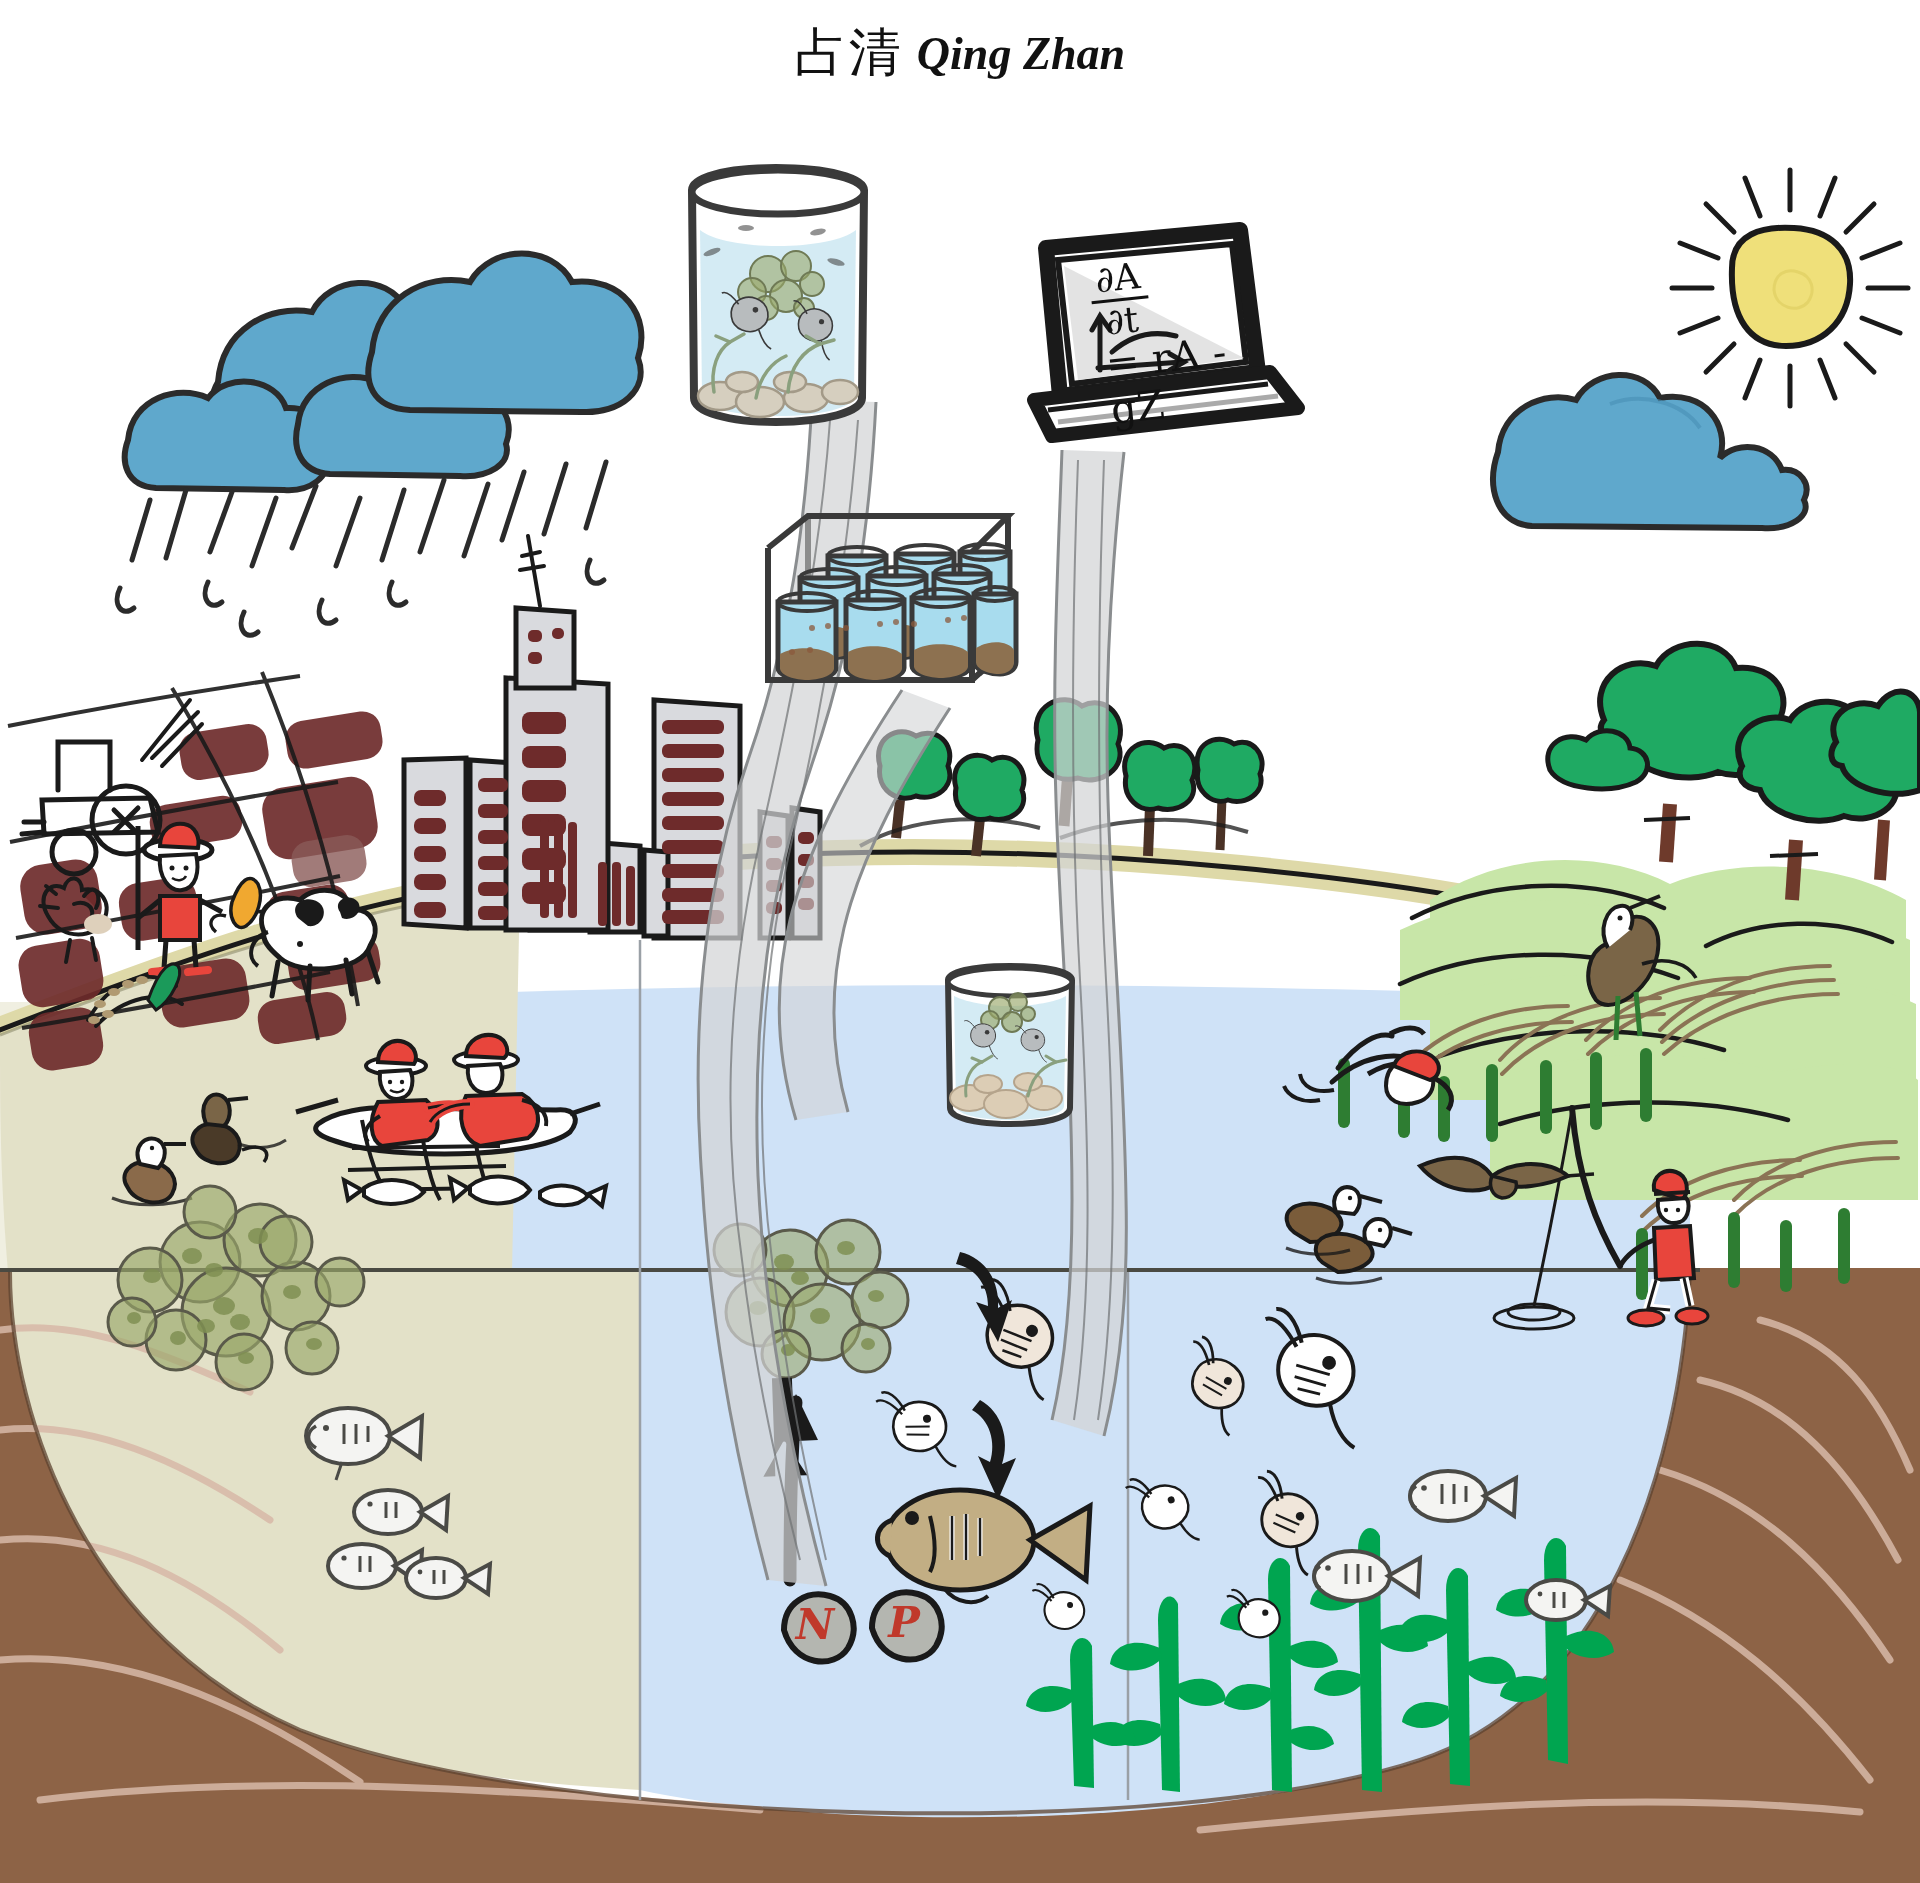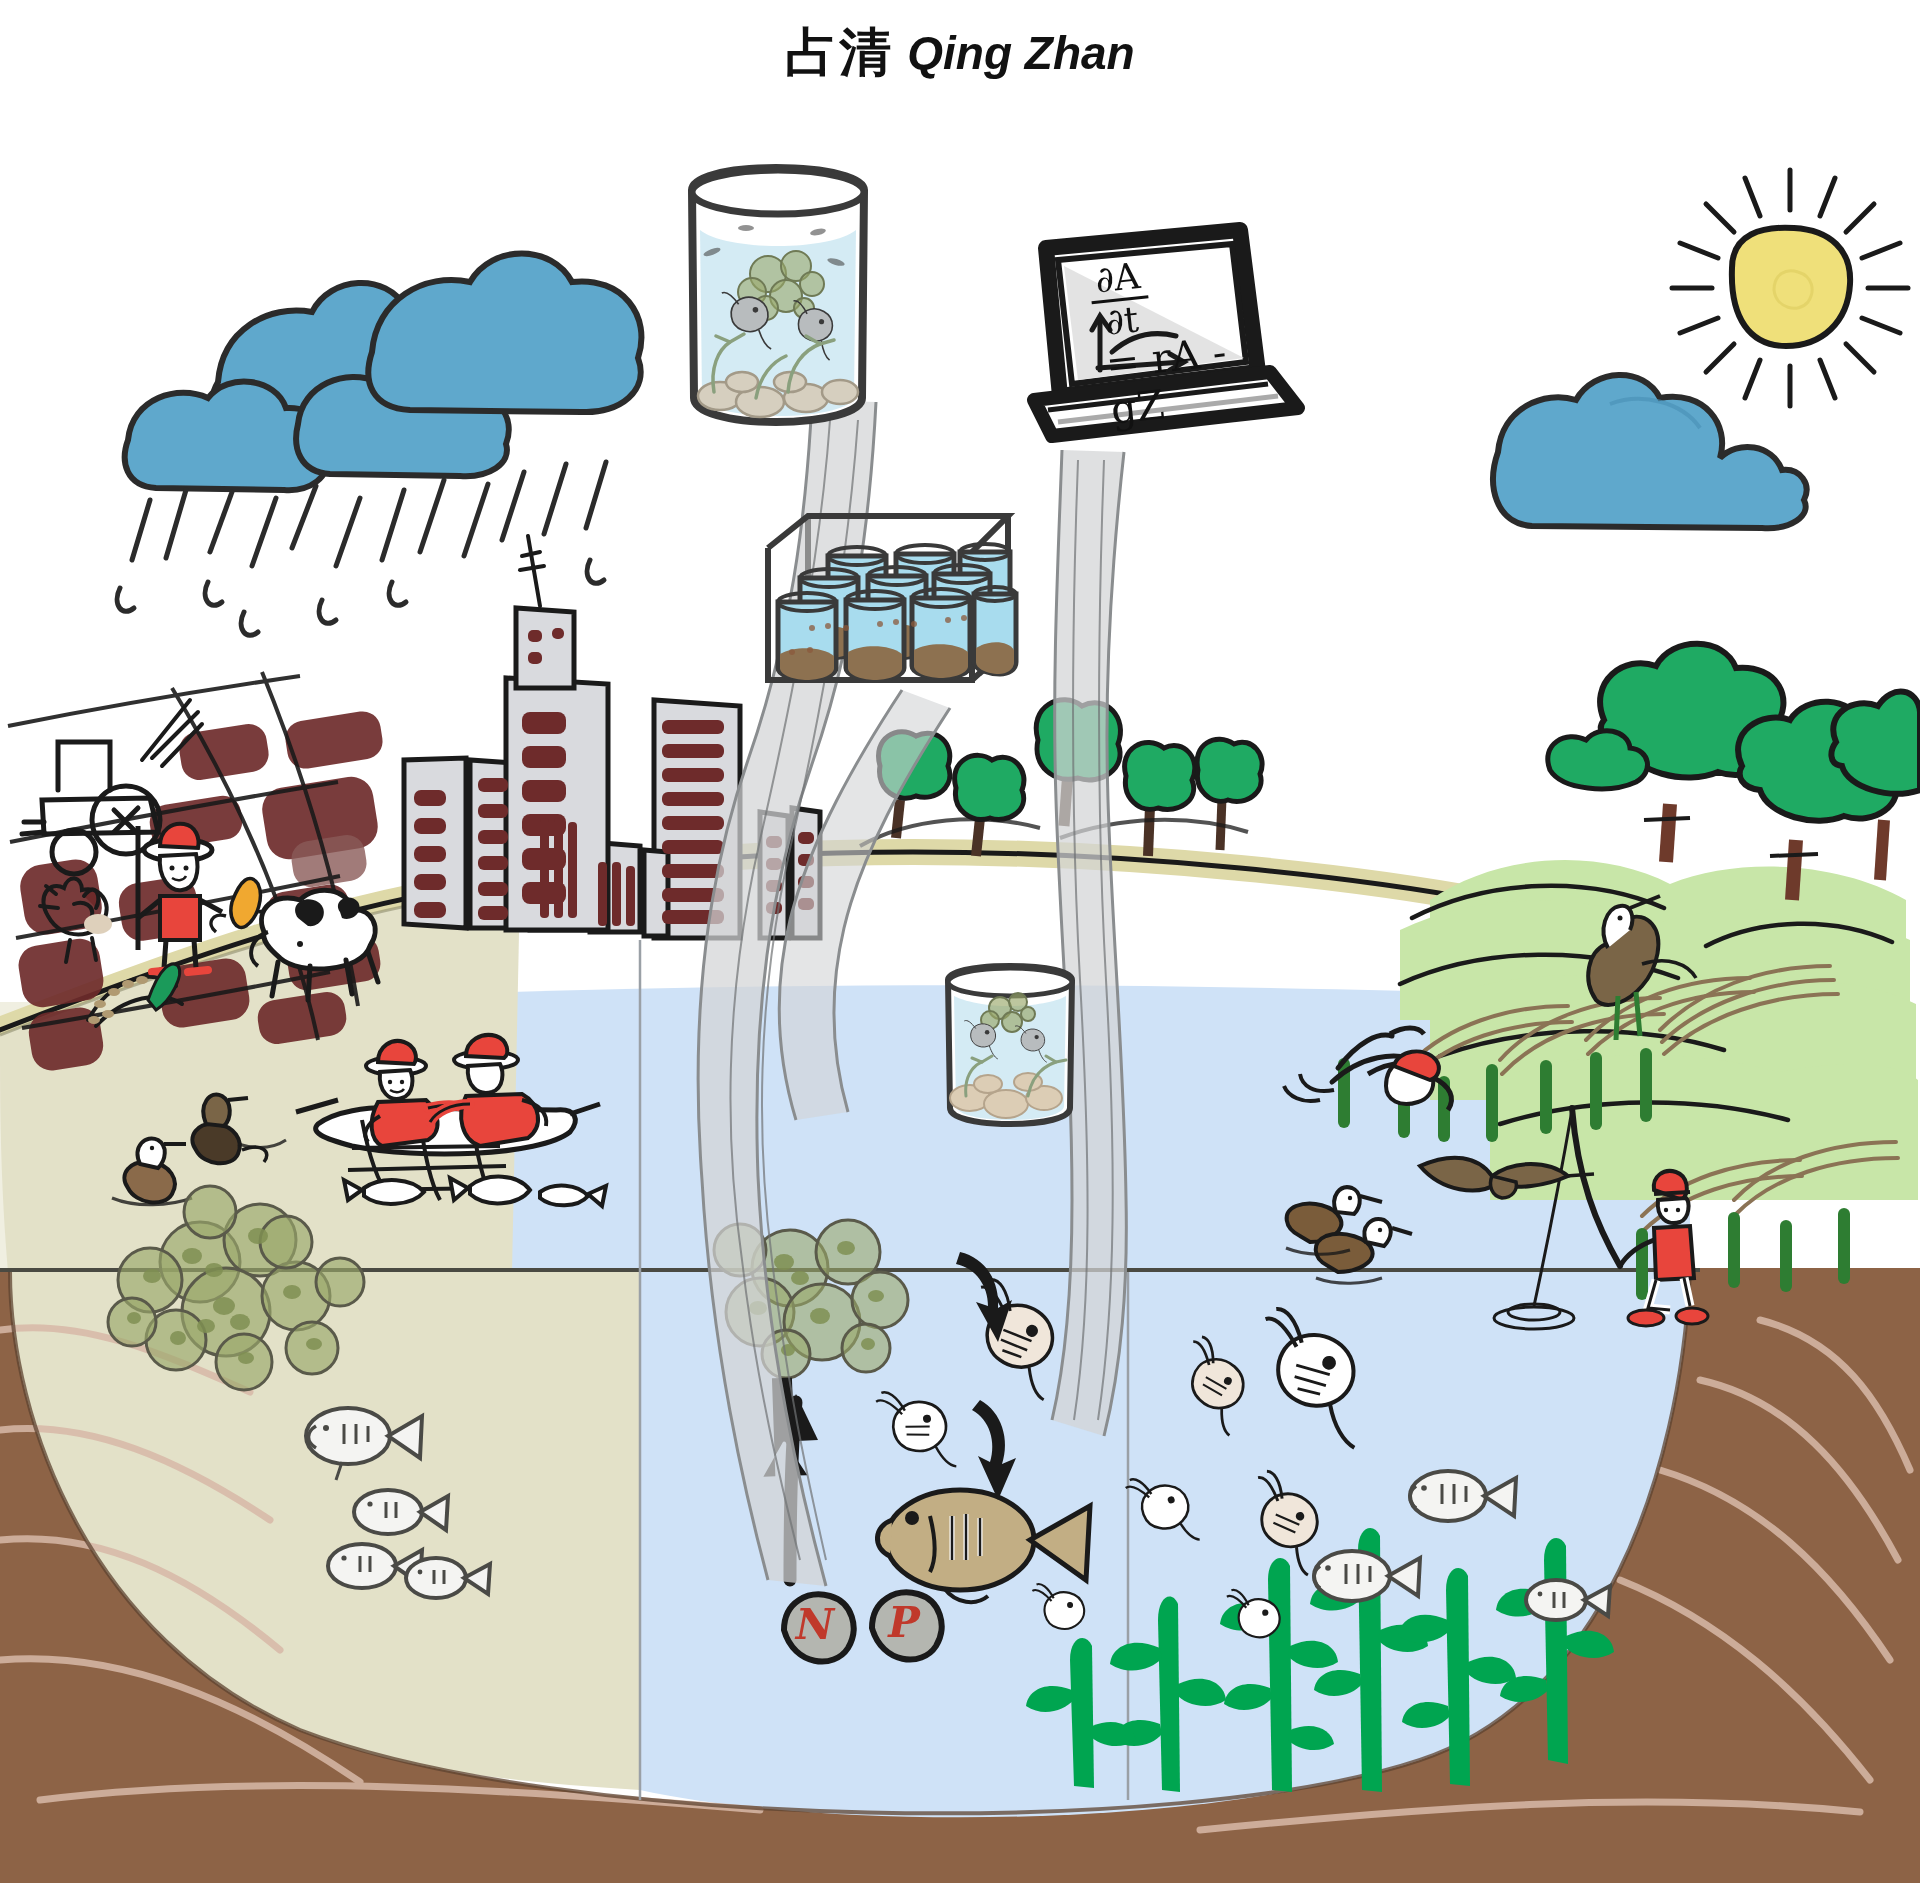--- a/index.html
+++ b/index.html
@@ -1,22 +1,22 @@
 <!DOCTYPE html>
 <html><head>
 <meta charset="utf-8">
 <title>Qing Zhan — Lake Ecosystem Research Illustration</title>
 <style>
   html,body{margin:0;padding:0;background:#ffffff;}
   body{font-family:"Liberation Sans",sans-serif;}
   #stage{position:relative;width:1920px;height:1883px;background:#ffffff;overflow:hidden;}
   #stage svg.layer{position:absolute;left:0;top:0;width:1920px;height:1883px;}
   .title-wrap{position:absolute;left:0;top:18px;width:1920px;text-align:center;z-index:50;}
-  .title-cn{font-family:"DejaVu Sans",sans-serif;font-size:52px;font-weight:700;color:#111;letter-spacing:2px;vertical-align:middle;}
-  .title-en{font-family:Liberation Sans, sans-serif;font-size:46px;font-weight:700;font-style:italic;color:#111;margin-left:14px;vertical-align:middle;}
+  .title-cn{font-family:"DejaVu Sans",sans-serif;font-size:52px;font-weight:400;color:#111;letter-spacing:2px;vertical-align:middle;}
+  .title-en{font-family:Liberation Serif, serif;font-size:46px;font-weight:700;font-style:italic;color:#111;margin-left:14px;vertical-align:middle;}
   .eq-layer{position:absolute;z-index:40;}
   .eq-text{font-family:"DejaVu Serif",serif;color:#111;}
   .np-label{font-family:"DejaVu Serif",serif;font-style:italic;font-weight:700;color:#c0392b;}
 </style>
 </head>
 <body>
 
 <div id="stage">
 
   <div class="title-wrap">

